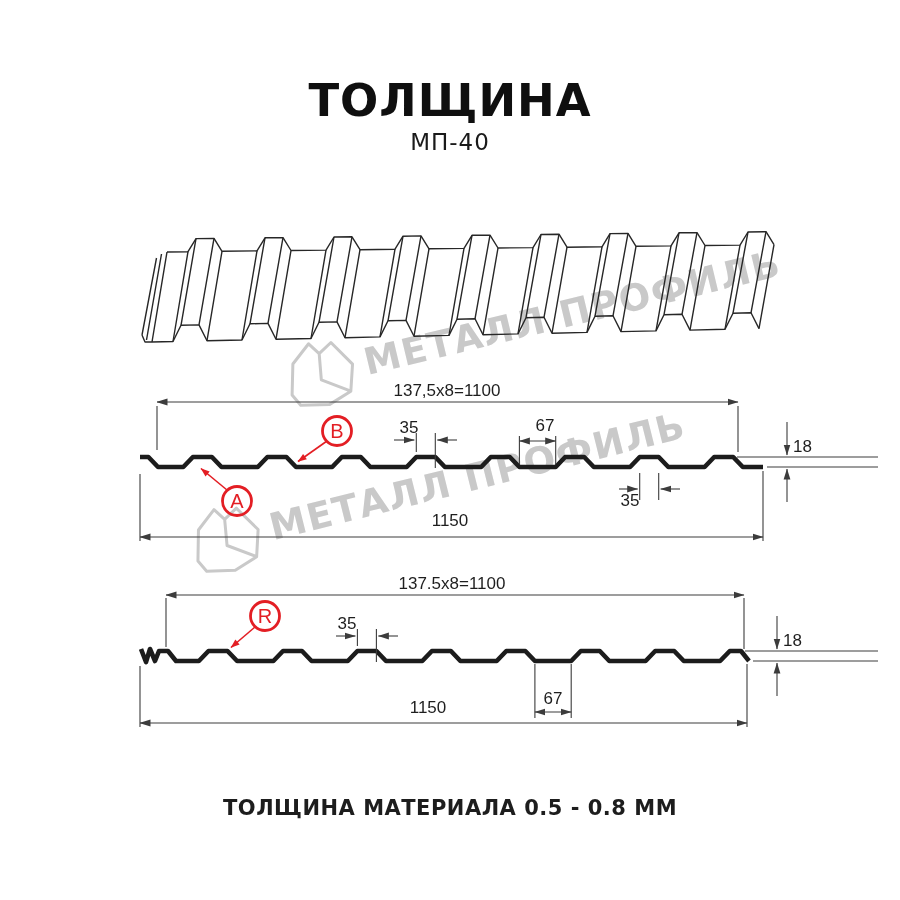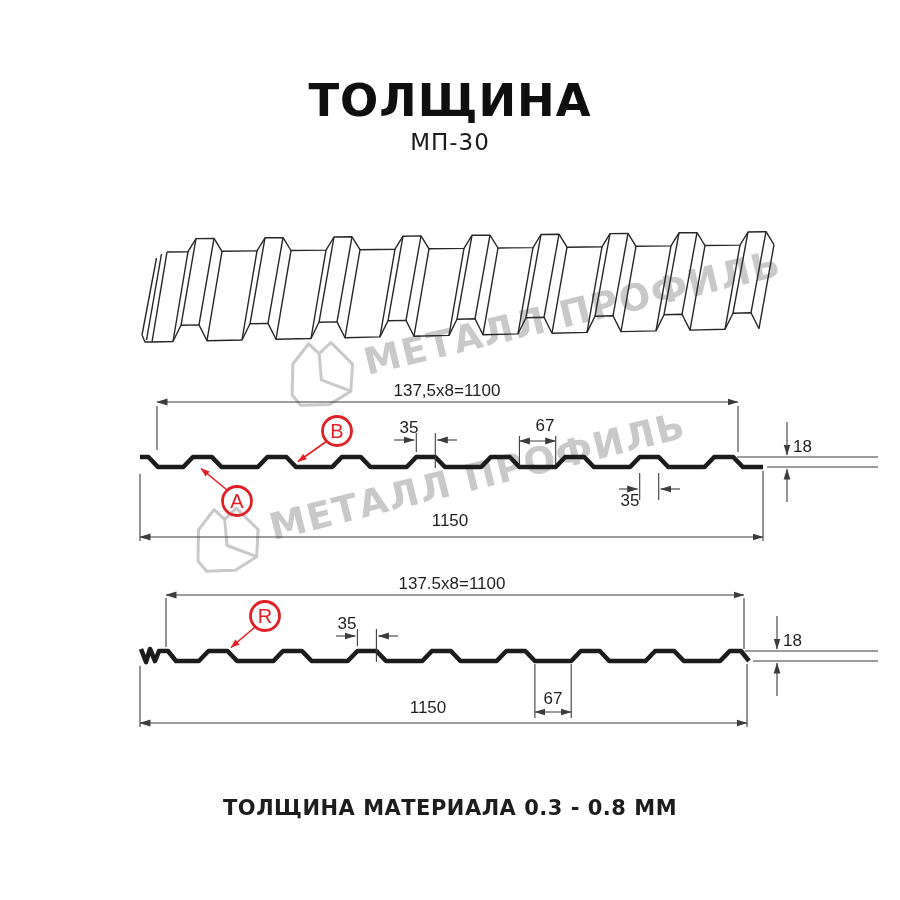--- a/index.html
+++ b/index.html
@@ -149,14 +149,14 @@
 
     <g>
       <circle class="red-c" cx="265" cy="616" r="14.5"></circle>
       <text class="red-t" x="265" y="623" text-anchor="middle">R</text>
       <line class="red-l" x1="255" y1="627" x2="231" y2="647.5" marker-end="url(#ar)"></line>
     </g>
   </g>
 </svg>
 
 <div class="page-title">ТОЛЩИНА</div>
-<div class="page-subtitle">МП-30</div>
-<div class="footer-text">ТОЛЩИНА МАТЕРИАЛА 0.3 - 0.8 ММ</div>
+<div class="page-subtitle">МП-40</div>
+<div class="footer-text">ТОЛЩИНА МАТЕРИАЛА 0.5 - 0.8 ММ</div>
 
 </body></html>

